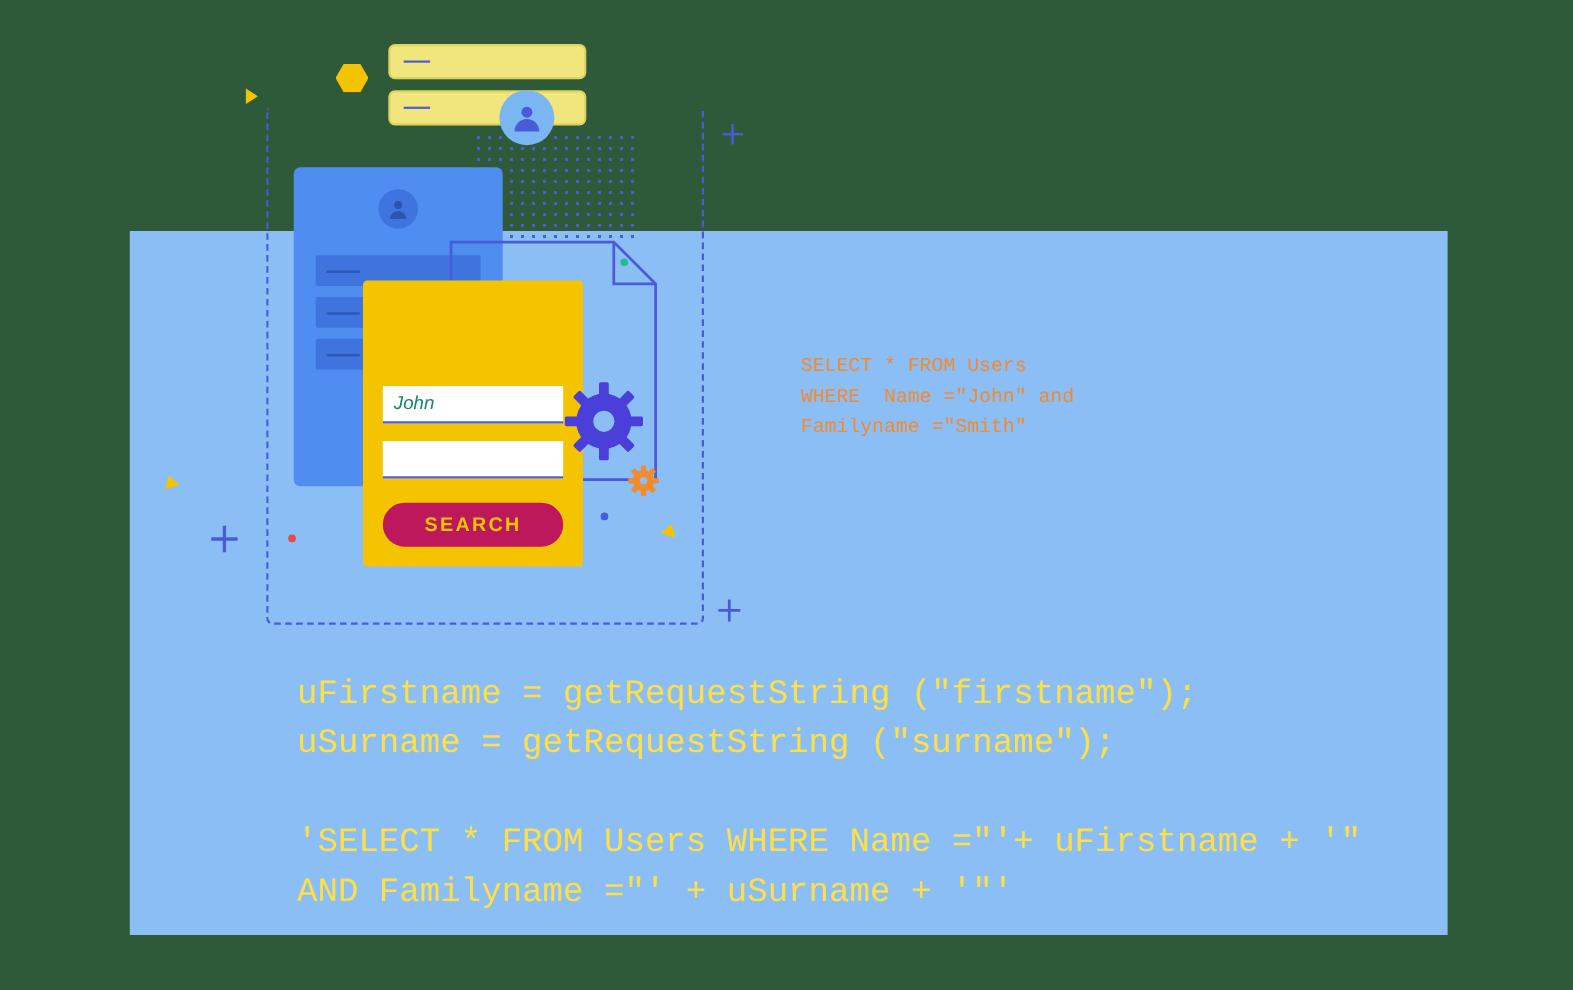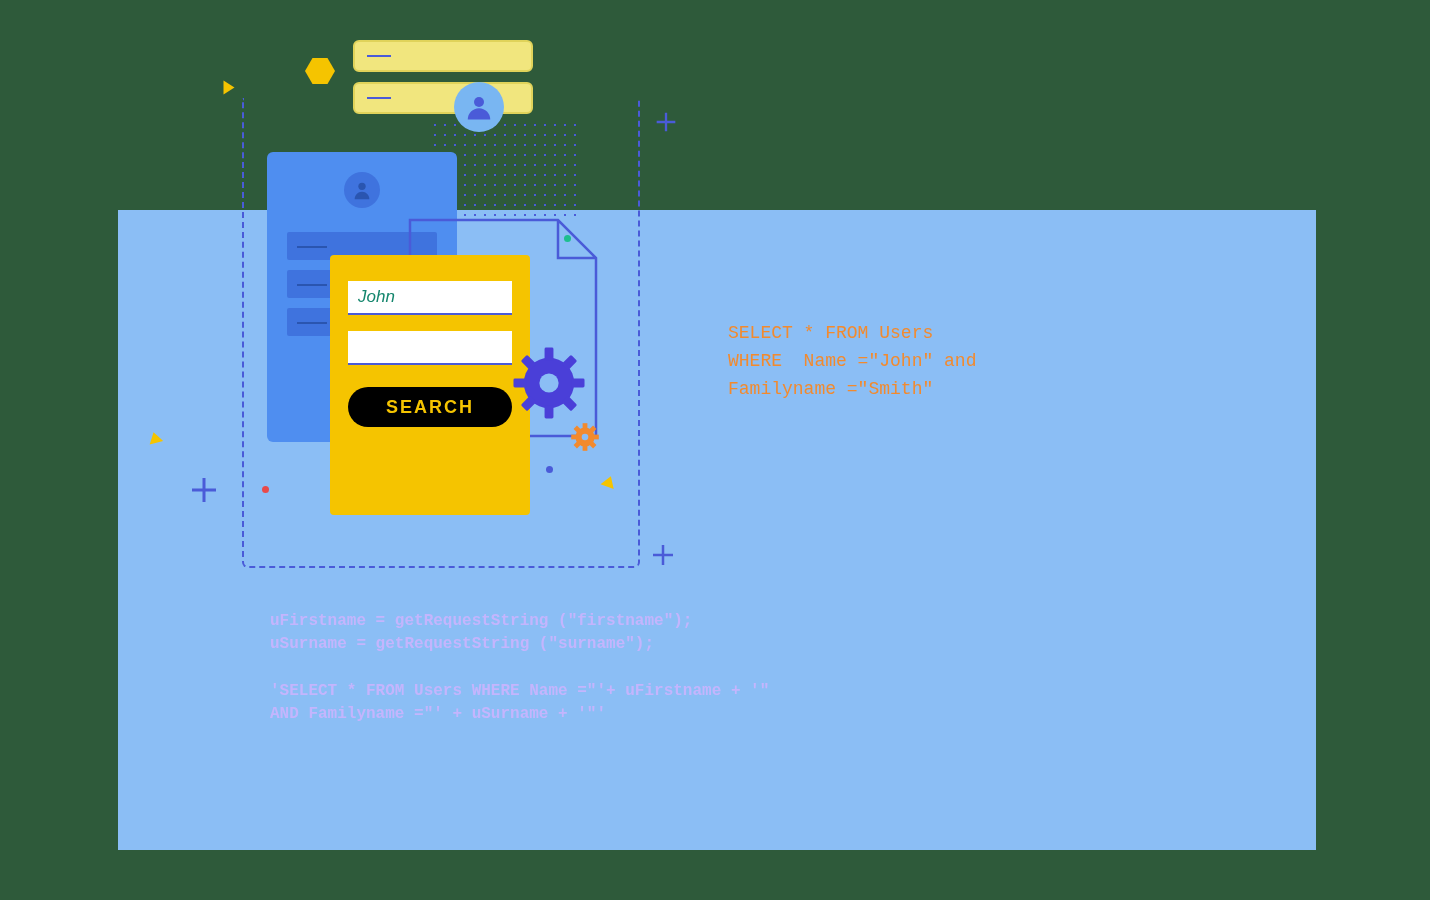--- a/index.html
+++ b/index.html
@@ -54,38 +54,38 @@
   }
   .form-card {
     position: absolute;
     left: 330px;
     top: 255px;
     width: 200px;
     height: 260px;
     background: #f5c400;
     border-radius: 4px;
     padding: 26px 18px 18px 18px;
-    display:flex; flex-direction:column; gap:16px;
+    display:flex; flex-direction:column; gap:16px;justify-content:flex-end;
   }
   .form-input {
     background:#fff;
     height: 34px;
     padding: 0 10px;
     font-family: "Helvetica Neue", Arial, sans-serif;
     font-style: italic;
     font-size: 17px;
     color:#14866d;
     display:flex; align-items:center;
     border-bottom: 2px solid #4a5bd8;
   }
   .form-input.i3 { background:#fff; }
   .form-input.i3::after{content:"";}
   .search-btn {
     margin-top: 6px;
-    background:#000000;
+    background:#be185d;
     height: 40px;
     border-radius: 20px;
     display:flex; align-items:center; justify-content:center;
     color:#f5c400;
     font-weight: 700;
     font-family: Arial, sans-serif;
     letter-spacing: 2px;
     font-size: 18px;
   }
   .doc-outline {
@@ -160,26 +160,26 @@
     font-size: 18px;
     line-height: 1.55;
     color:#f28a2e;
     font-family:"Courier New", monospace;
     white-space: pre;
     font-weight: 500;
   }
   .code-purple {
     position:absolute;
     left: 270px; top: 610px;
-    font-size: 16px;
+    font-size: 31px;
     line-height: 1.45;
-    color:#c4b5fd;
+    color:#fde047;
     font-family:"Courier New", monospace;
     white-space: pre;
-    font-weight:700;
+    font-weight:400;
   }
   .deco-dot{position:absolute;border-radius:50%;}
   .deco-dot.red{width:7px;height:7px;background:#e84a4a;left:262px;top:486px;}
   .deco-dot.green{width:7px;height:7px;background:#1dbf8e;left:564px;top:235px;}
   .deco-dot.blue{width:7px;height:7px;background:#4a5bd8;left:546px;top:466px;}
   .deco-tri{position:absolute;width:0;height:0;border-left:7px solid transparent;border-right:7px solid transparent;border-bottom:11px solid #f5c400;}
   .deco-tri.t1{left:222px;top:82px;transform:rotate(90deg);}
   .deco-tri.t2{left:148px;top:432px;transform:rotate(-15deg);}
   .deco-tri.t3{left:602px;top:476px;transform:rotate(20deg);}
 </style>

